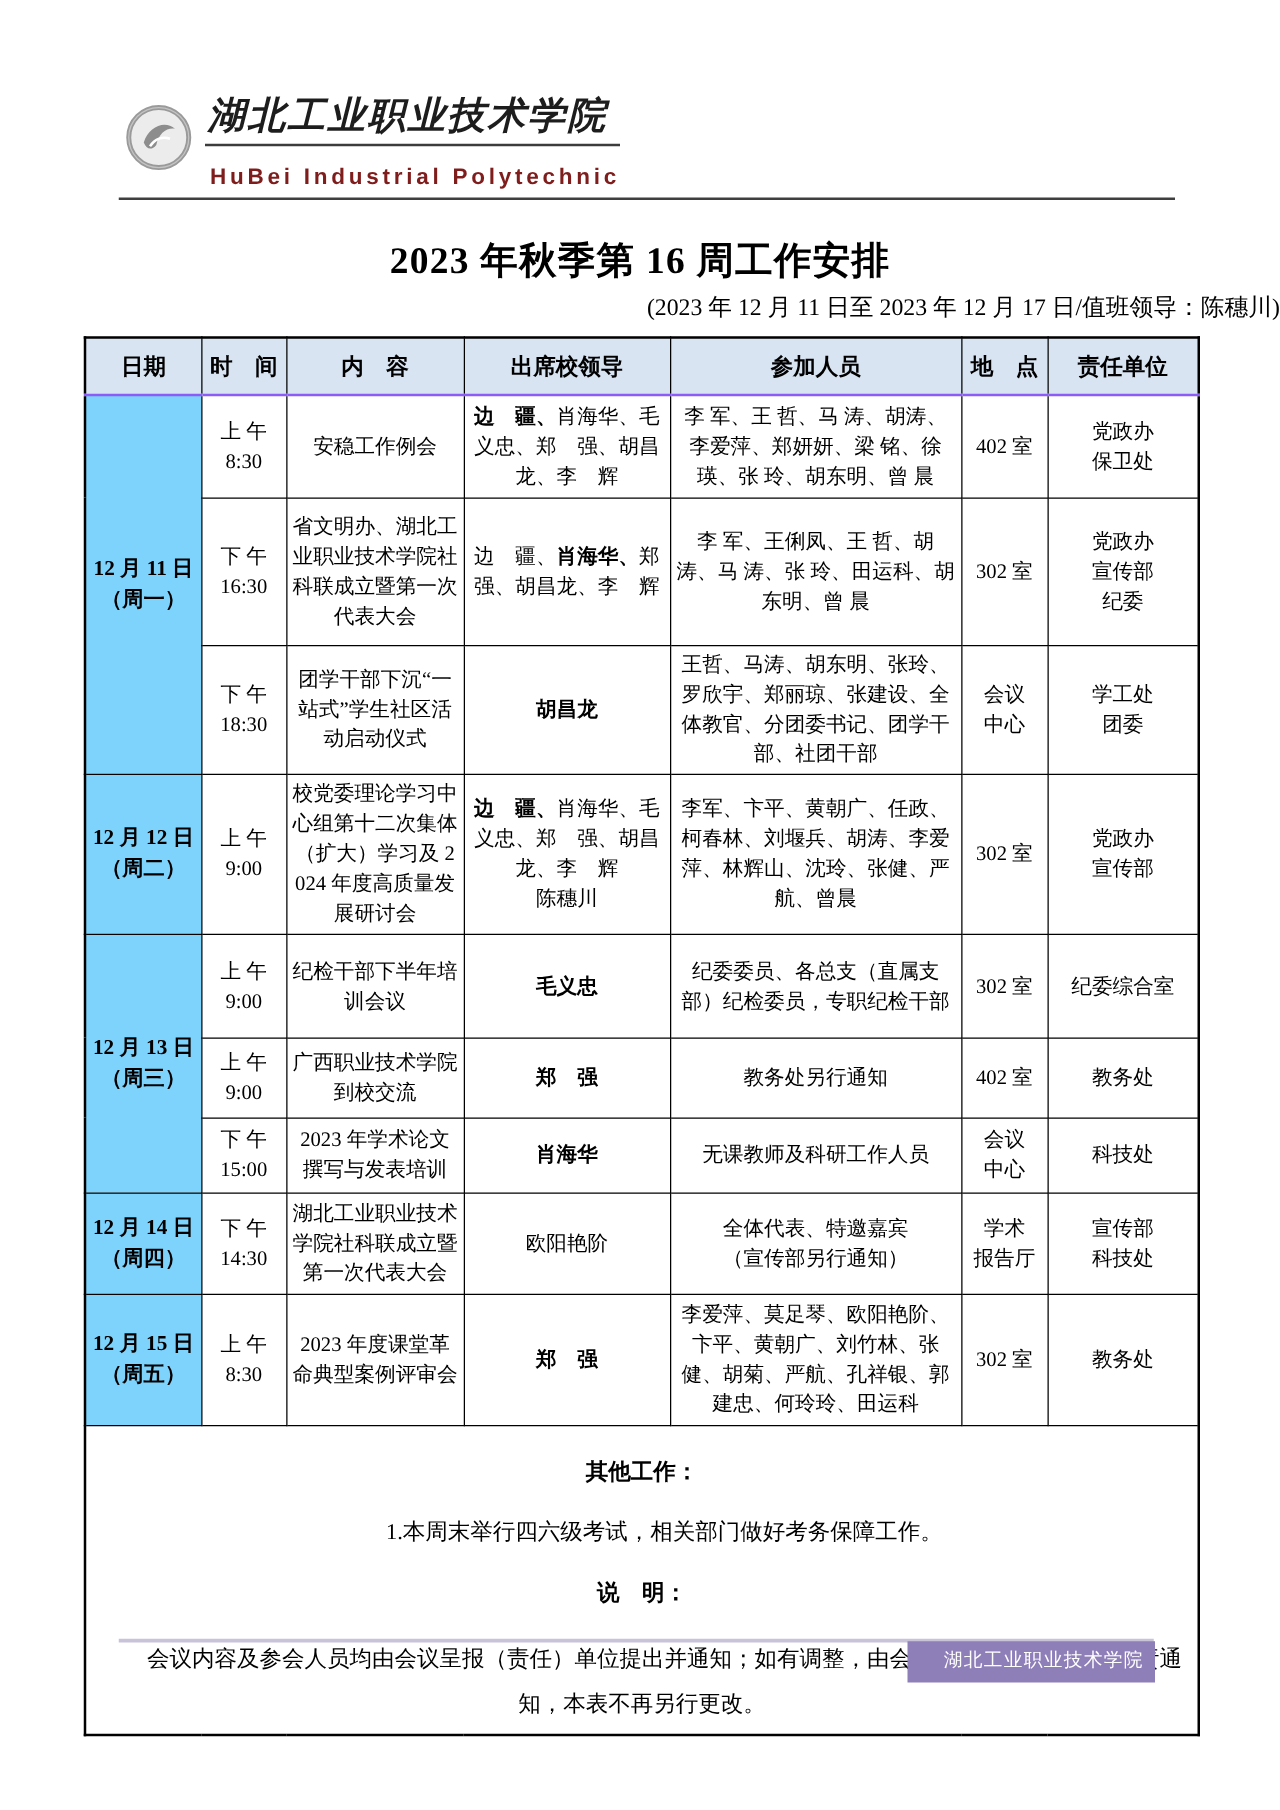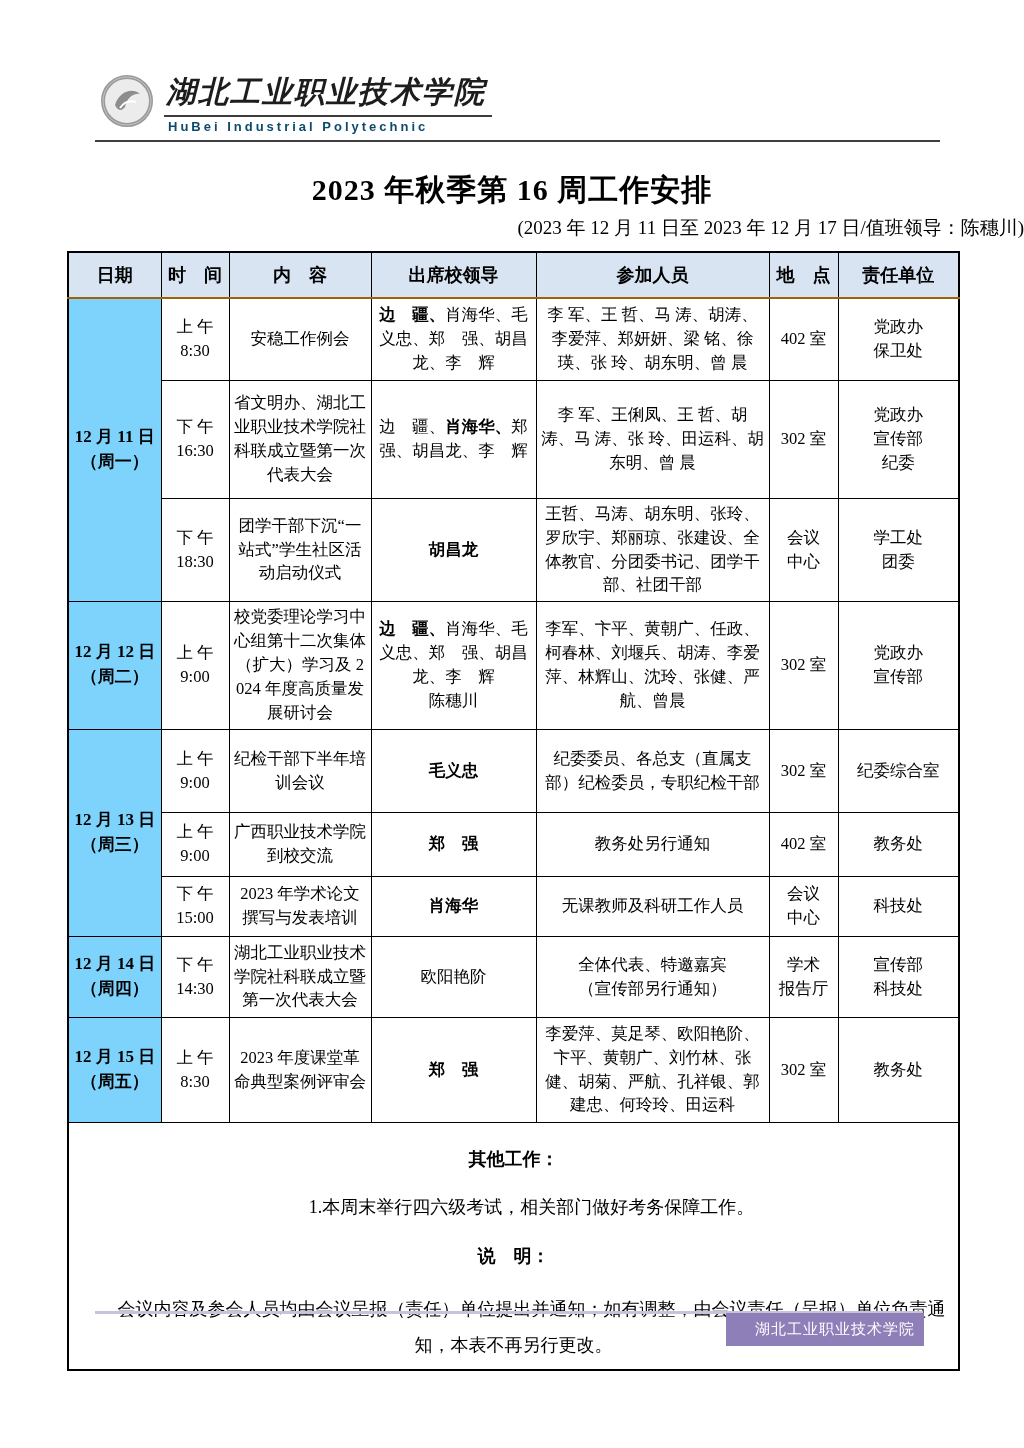--- a/index.html
+++ b/index.html
@@ -17,40 +17,40 @@
   .logo-row { display: flex; align-items: center; padding: 72px 0 0 100px; }
   .emblem { flex: 0 0 auto; }
   .logo-text { margin-left: 10px; }
   .logo-name {
     font-size: 30px; font-weight: bold; font-style: italic;
     color: #1d1d1d; letter-spacing: 2px;
     border-bottom: 2px solid #3c3c3c; padding: 0 6px 2px 2px;
   }
   .logo-en {
     font-family: "Liberation Sans", sans-serif;
-    font-size: 13px; font-weight: bold; color: #0c4a6e;
-    letter-spacing: 3px; margin-top: 2px; padding-left: 4px;
+    font-size: 18px; font-weight: bold; color: #7f1d1d;
+    letter-spacing: 3px; margin-top: 14px; padding-left: 4px;
   }
   .top-rule { width: 845px; height: 2px; background: #3f3f3f; margin: 6px 0 0 95px; }
   .doc-title { text-align: center; font-size: 30px; font-weight: bold; margin-top: 28px; letter-spacing: 1px; }
   .doc-subtitle { text-align: right; font-size: 19px; margin-top: 4px; }
   
   .schedule-table {
     width: 891px; margin: 10px 0 0 67px;
     border-collapse: collapse; table-layout: fixed;
     font-size: 16.5px; line-height: 1.45;
     border: 2px solid #000;
   }
   .schedule-table th, .schedule-table td {
     border: 1px solid #000; text-align: center; vertical-align: middle;
     padding: 2px 4px; word-break: break-all;
   }
   .schedule-table thead th {
     background: #d8e4f2; font-weight: bold; font-size: 18px;
-    height: 46px; border-bottom: 2px solid #a16207;
+    height: 46px; border-bottom: 2px solid #8b5cf6;
   }
   .date-cell { background: #7dd3fc; font-weight: bold; font-size: 17px; }
   .leader-cell .b { font-weight: bold; }
   .notes-cell { text-align: left; vertical-align: top; padding: 6px 10px; font-size: 18px; line-height: 1.6; }
   .notes-title { font-weight: bold; margin: 20px 0; }
   .notes-item { text-indent: 2em; margin: 12px 0; }
   .notes-para { text-indent: 2em; margin: 10px 0 4px; line-height: 2.0; }
   tbody[data-name="schedule-body"] tr:nth-child(1) { height: 82px; }
   tbody[data-name="schedule-body"] tr:nth-child(2) { height: 118px; }
   tbody[data-name="schedule-body"] tr:nth-child(3) { height: 103px; }

